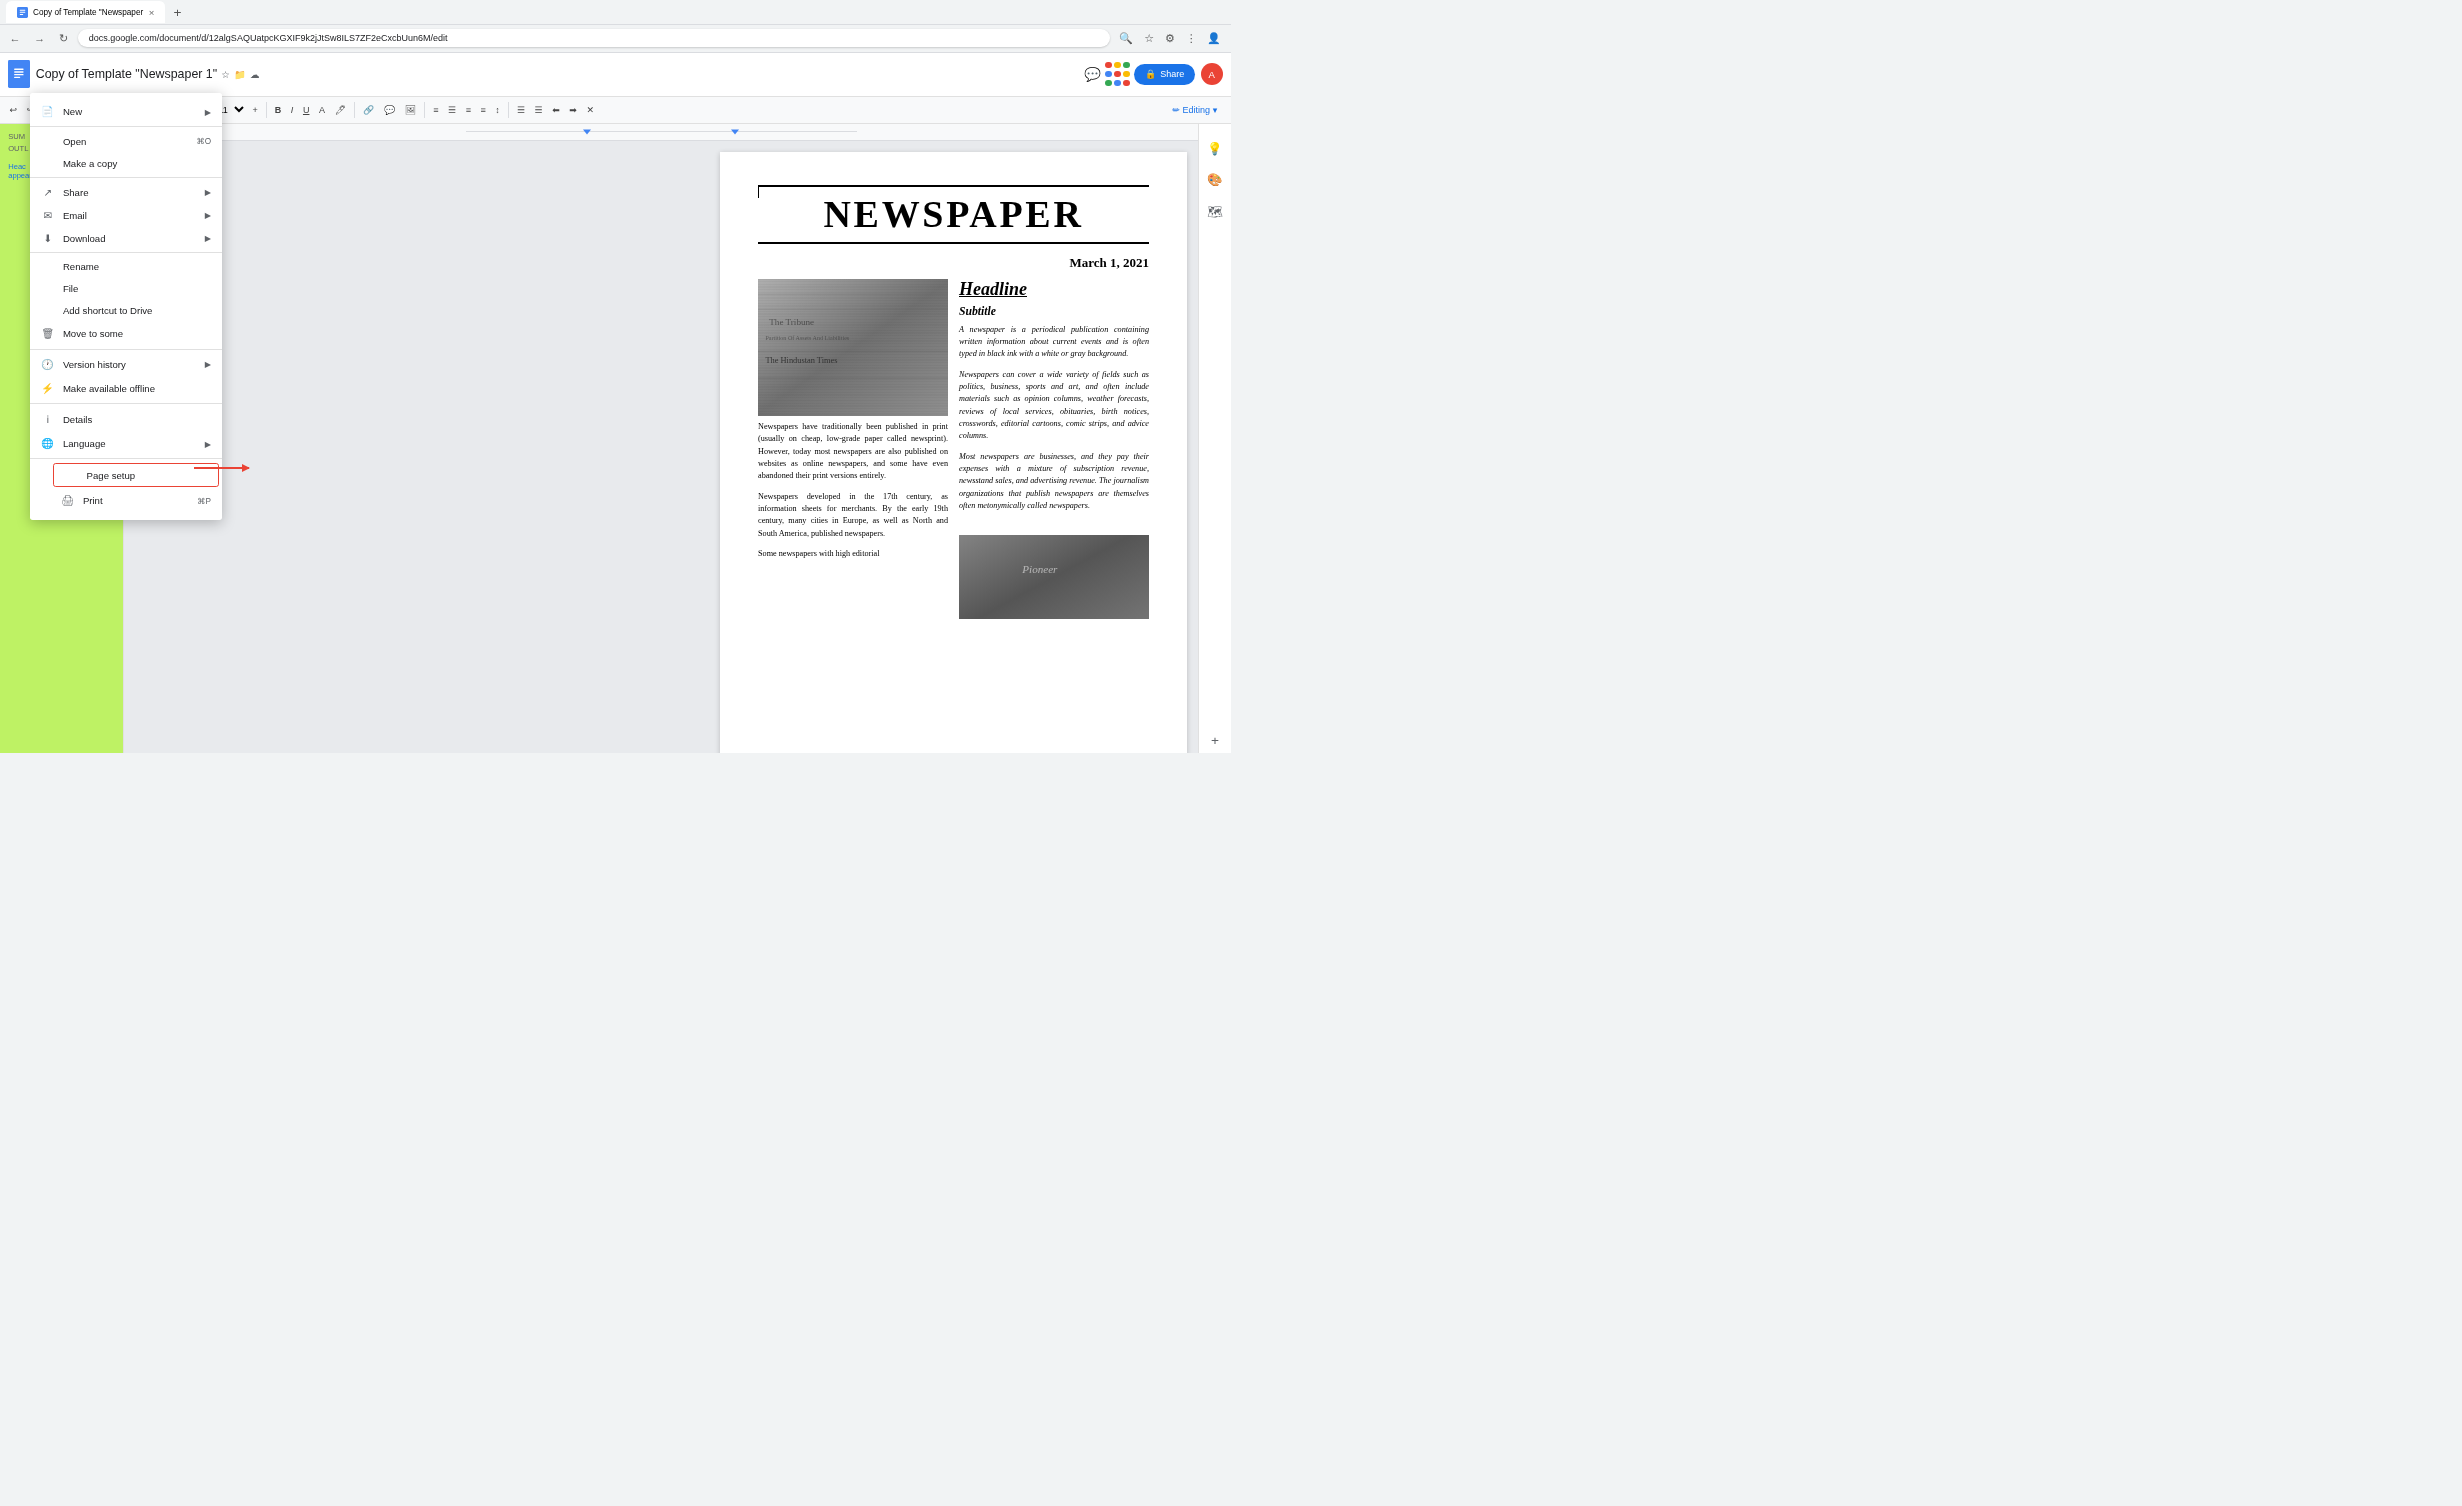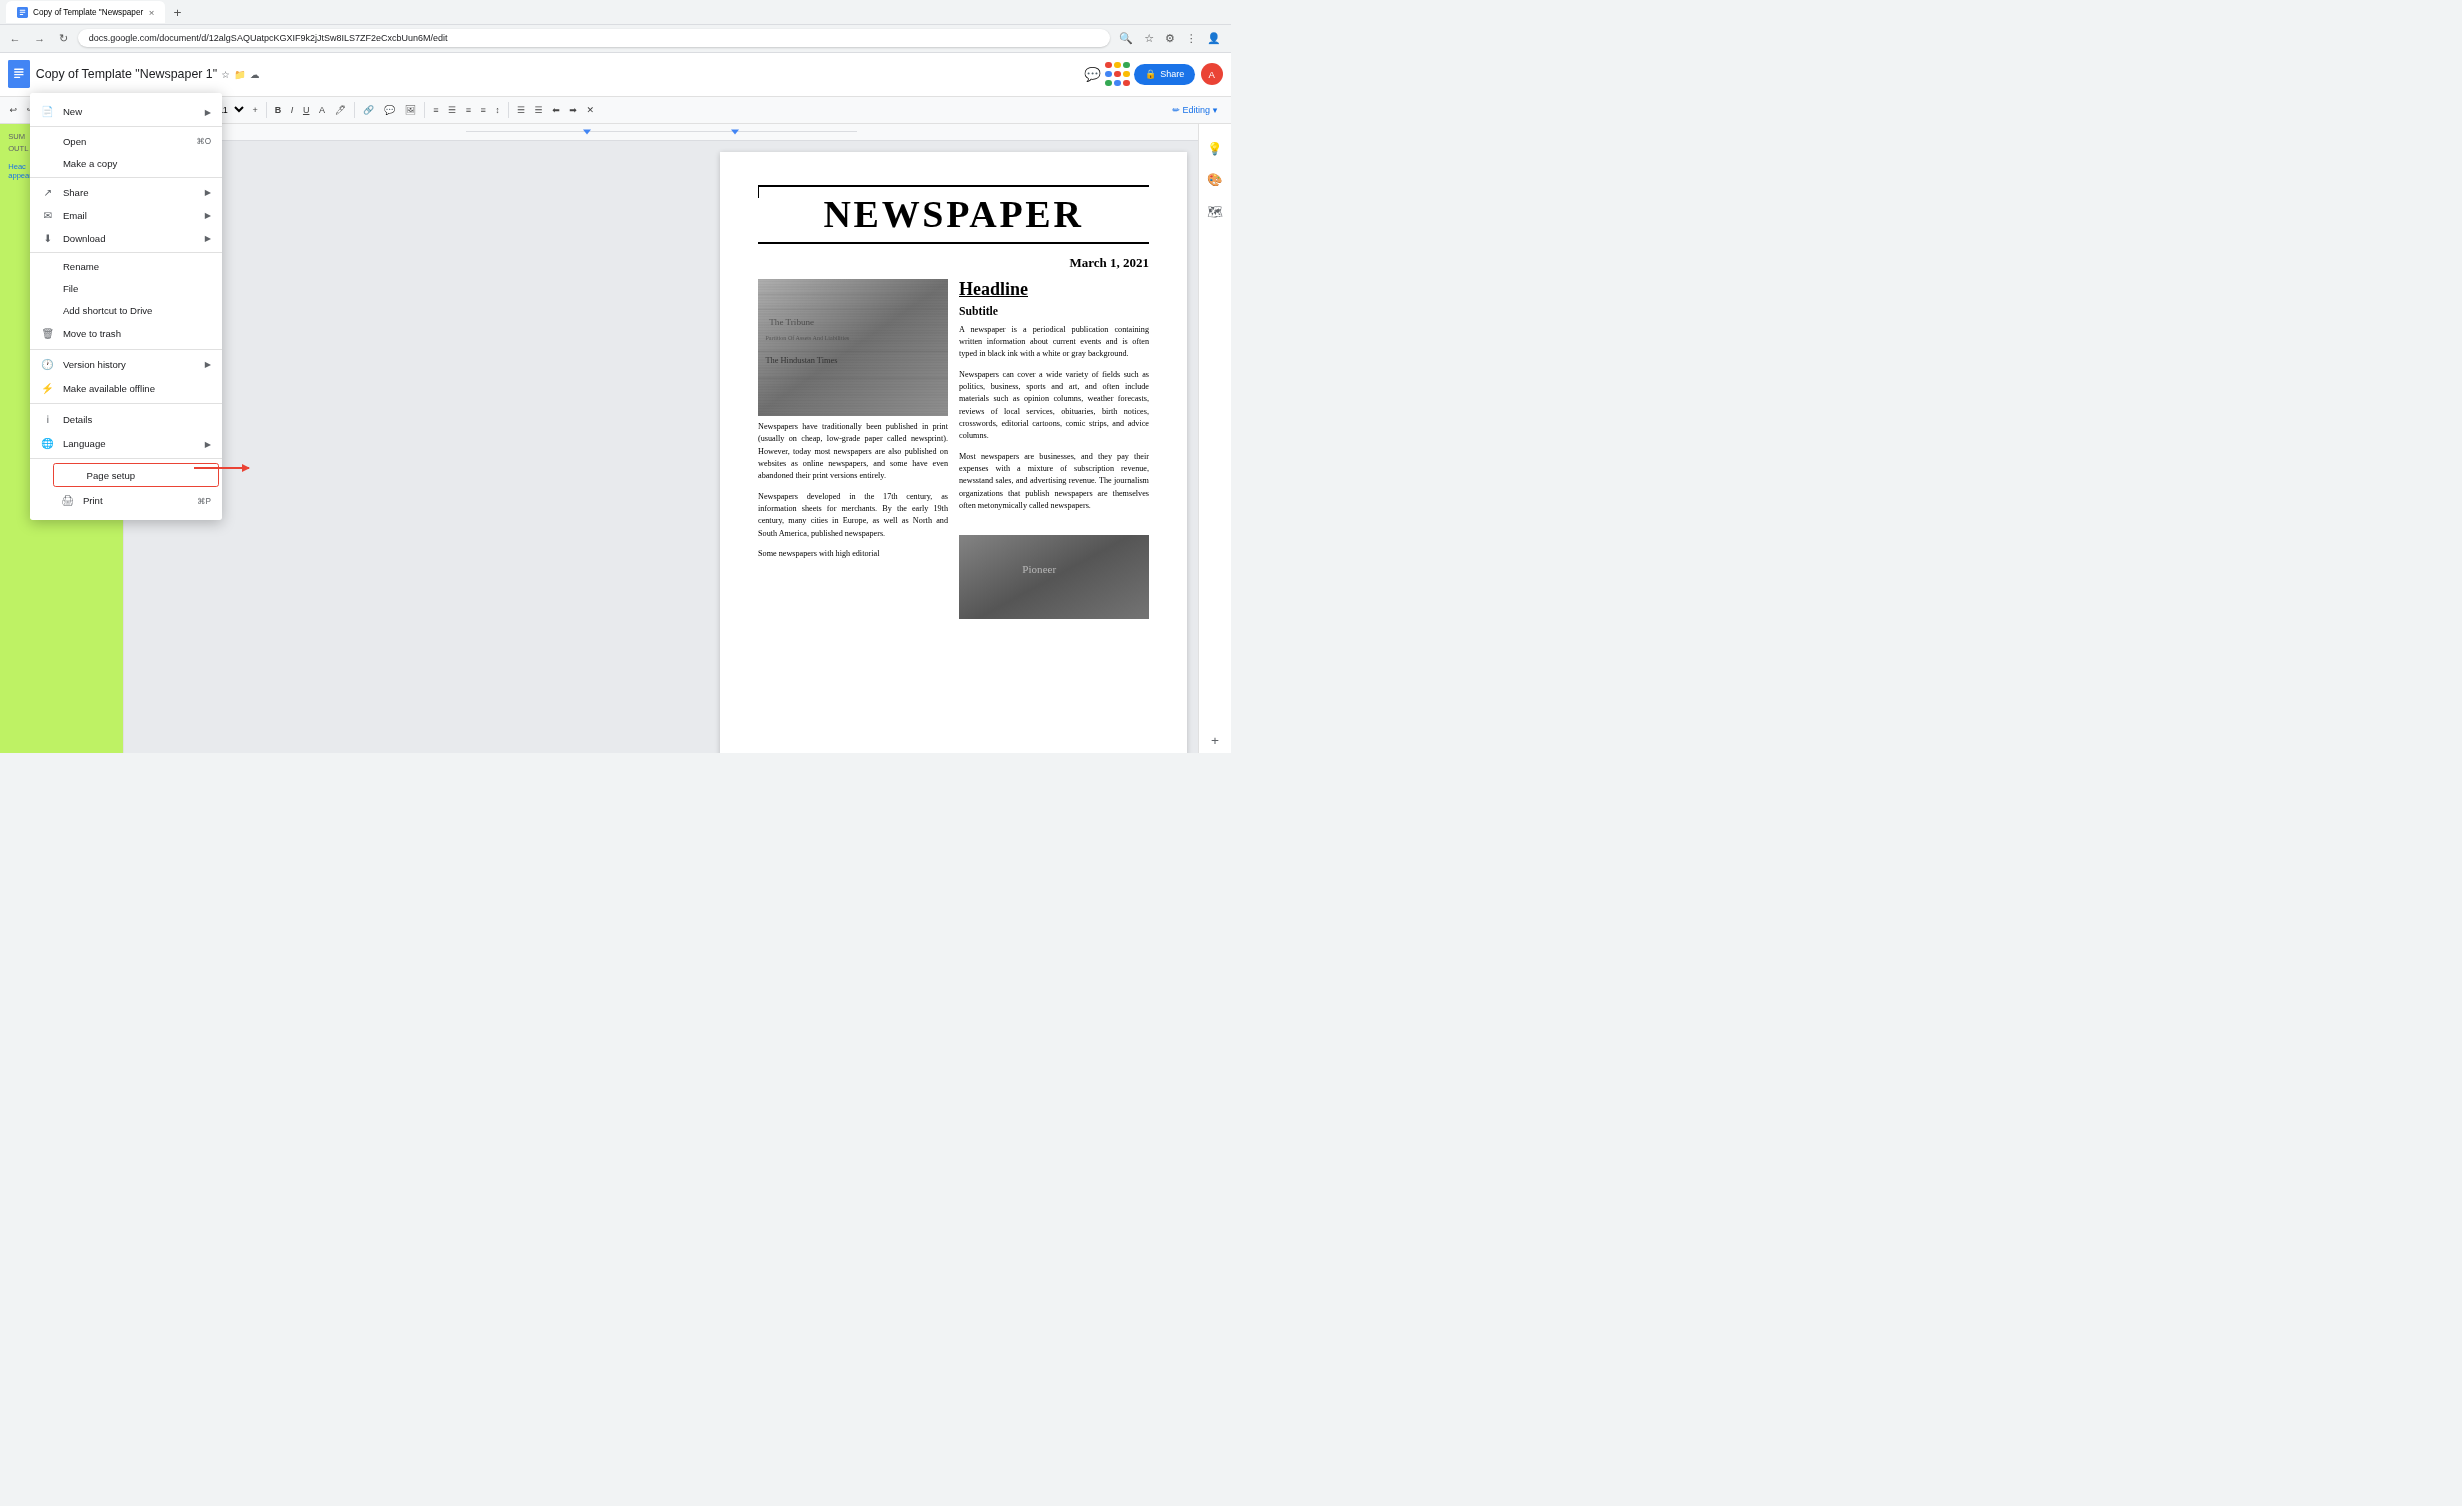--- a/index.html
+++ b/index.html
@@ -207,21 +207,21 @@
     }
     .newspaper-date {
       text-align: right;
       font-size: 13px;
       font-weight: bold;
       font-family: 'Times New Roman', serif;
       margin: 11px 0 8.2px;
     }
     .newspaper-columns { display: flex; gap: 11px; }
     .col-left { flex: 1; }
-    .col-right { flex: 1; }
+    .col-right { flex: 1; font-style: italic; }
     .headline-link {
       display: block;
       font-size: 18px;
       font-weight: bold;
       font-family: 'Times New Roman', serif;
       text-decoration: underline;
       color: black;
       margin-bottom: 5.5px;
     }
     .subtitle { font-size: 11.7px; font-weight: bold; font-family: 'Times New Roman', serif; margin-bottom: 5.5px; }
@@ -630,21 +630,21 @@
     <div class="menu-row">
       <span class="menu-row-icon"></span>
       <span class="menu-row-label">File</span>
     </div>
     <div class="menu-row">
       <span class="menu-row-icon"></span>
       <span class="menu-row-label">Add shortcut to Drive</span>
     </div>
     <div class="menu-row">
       <span class="menu-row-icon">🗑</span>
-      <span class="menu-row-label">Move to trash</span>
+      <span class="menu-row-label">Move to some</span>
     </div>
   </div>
 
   <div class="menu-section">
     <div class="menu-row">
       <span class="menu-row-icon">🕐</span>
       <span class="menu-row-label">Version history</span>
       <span class="menu-row-arrow">▶</span>
     </div>
     <div class="menu-row">

